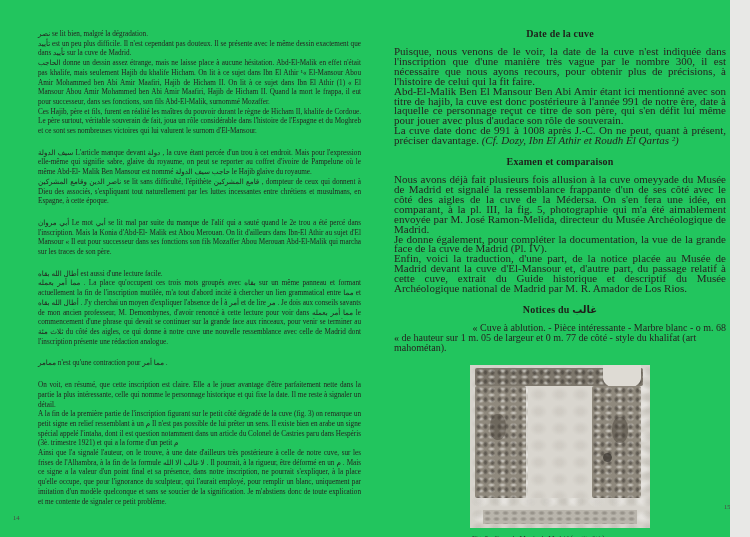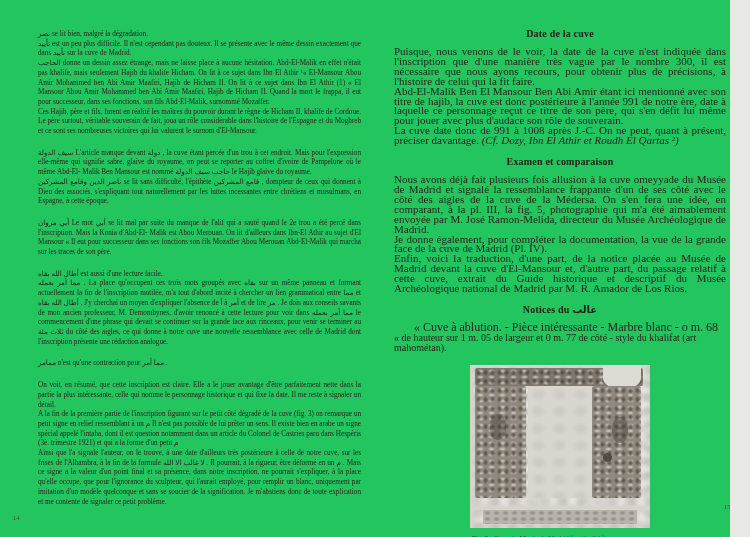--- a/index.html
+++ b/index.html
@@ -13,21 +13,21 @@
   .page-left p.gap{margin-top:12px;}
   .pn{position:absolute;font-size:6.5px;color:#4a4845;}
   .pn-left{left:13px;top:514px;}
   .pn-right{left:724px;top:503px;}
   
   .page-right{position:absolute;left:394px;top:28px;width:332px;}
   .heading{font-size:10px;font-weight:bold;text-align:center;margin:0;letter-spacing:.2px;color:#1f1d1a;}
   .heading.h2{margin-top:10px;}
   .page-right p.body{margin:0;font-size:11px;line-height:9.9px;text-align:justify;}
   .page-right p.first{margin-top:8px;}
-  .page-right p.quote{margin:8px 0 0 12px;font-size:12px;line-height:9.9px;text-align:center;}
+  .page-right p.quote{margin:8px 0 0 12px;font-size:10px;line-height:9.9px;text-align:right;}
   .page-right p.quote2{margin:0;font-size:10px;line-height:9.9px;text-align:left;}
   .citation{font-style:italic;}
   
   .figure{width:180px;margin:12px auto 0 auto;}
   .photo{
     position:relative;width:180px;height:163px;overflow:hidden;
     background-color:#d6d3cc;
     background-image:
       radial-gradient(rgba(140,134,124,.18) 18%,transparent 60%),
       radial-gradient(rgba(244,243,240,.5) 16%,transparent 55%);

